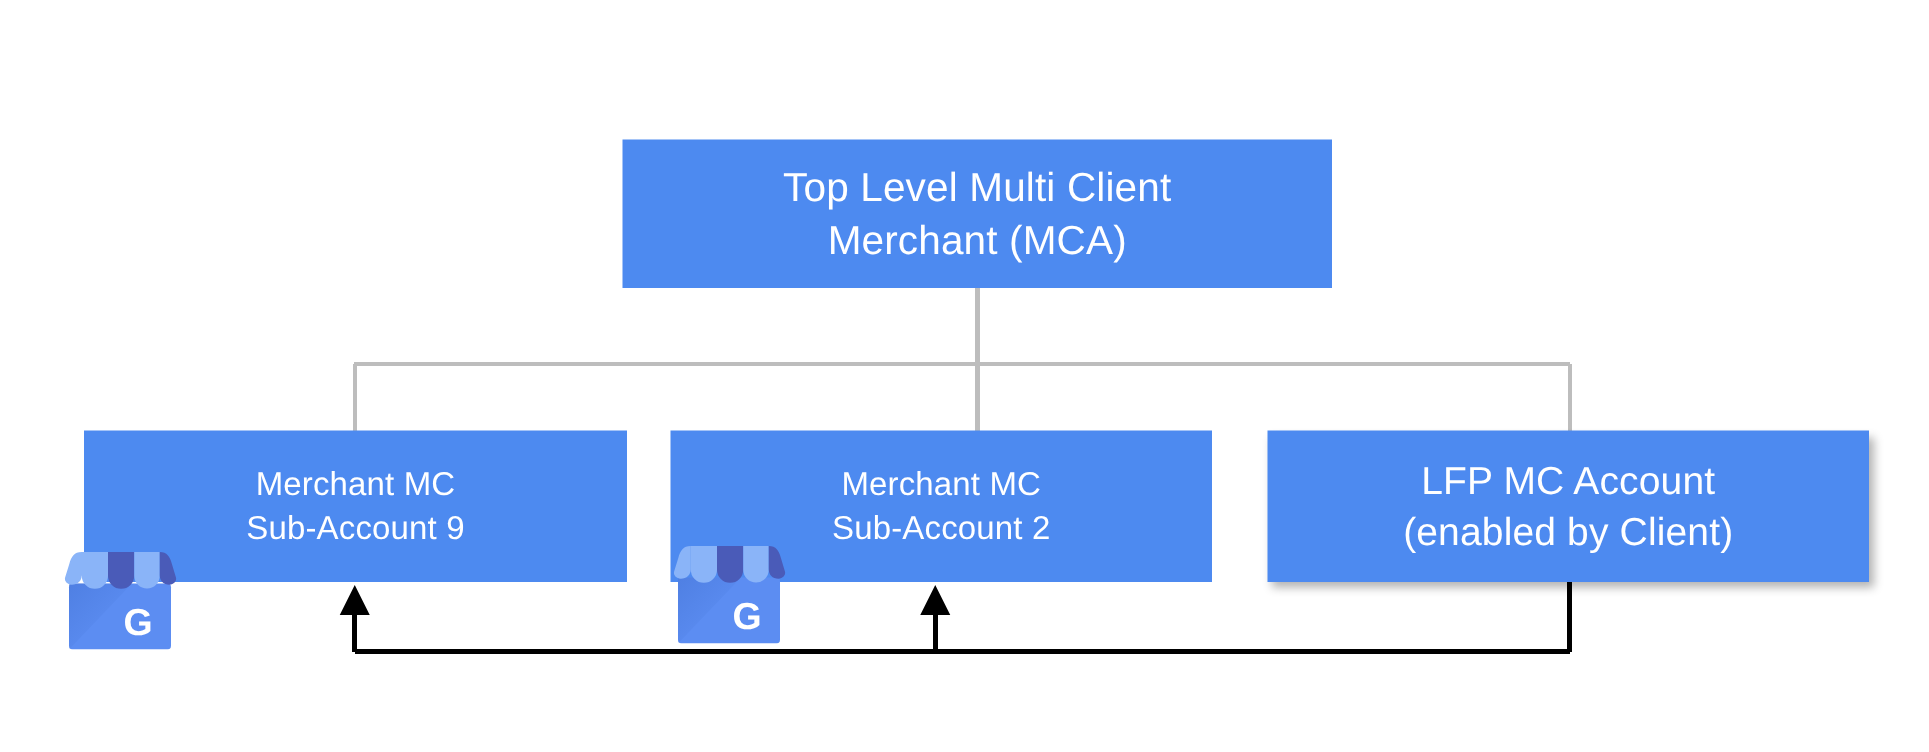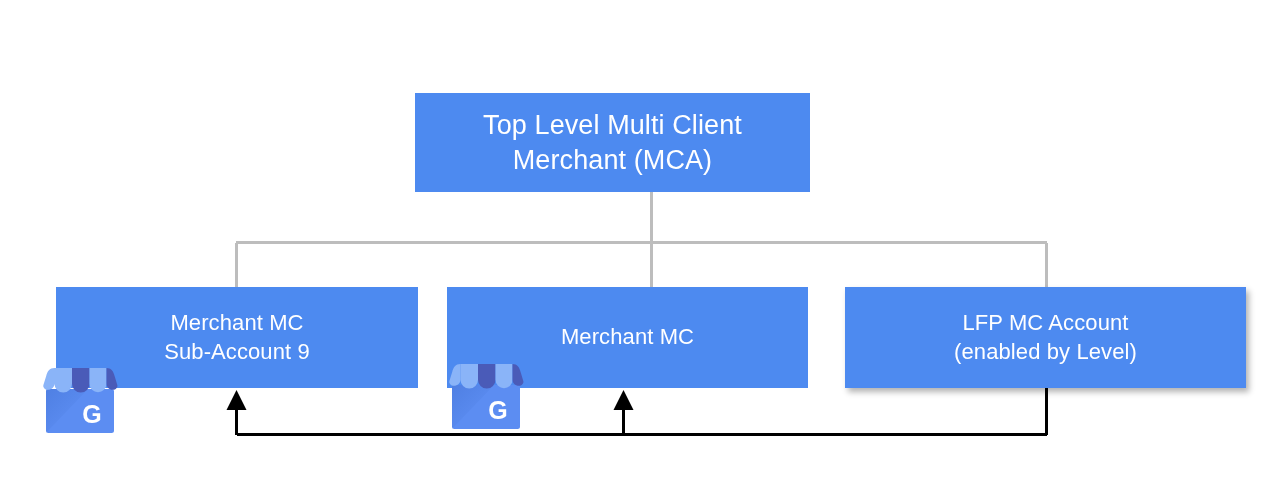--- a/index.html
+++ b/index.html
@@ -45,21 +45,21 @@
     display: block;
     width: 100%;
     padding: 0 10px;
     box-sizing: border-box;
   }
   .node .l1, .node .l2 { display: block; }
 
   #node-top {
     left: 415px;
     top: 93px;
-    width: 395px;
+    width: 473px;
     height: 99px;
     font-size: 27px;
   }
   #node-sub1 {
     left: 56px;
     top: 287px;
     width: 362px;
     height: 101px;
     font-size: 22px;
   }
@@ -68,21 +68,21 @@
     top: 287px;
     width: 361px;
     height: 101px;
     font-size: 22px;
   }
   #node-lfp {
     left: 845px;
     top: 287px;
     width: 401px;
     height: 101px;
-    font-size: 22px;
+    font-size: 26px;
     box-shadow: 3px 4px 6px rgba(0,0,0,0.30);
   }
 
   
   .gmb-icon {
     position: absolute;
     width: 76px;
     height: 66px;
     z-index: 6;
   }
@@ -135,27 +135,28 @@
   <div class="node" id="node-sub1">
     <span class="lines">
       <span class="l1">Merchant MC</span>
       <span class="l2">Sub-Account 9</span>
     </span>
   </div>
 
   <div class="node" id="node-sub2">
     <span class="lines">
       <span class="l1">Merchant MC</span>
+      <span class="l2">Sub-Account 2</span>
     </span>
   </div>
 
   <div class="node" id="node-lfp">
     <span class="lines">
       <span class="l1">LFP MC Account</span>
-      <span class="l2">(enabled by Level)</span>
+      <span class="l2">(enabled by Client)</span>
     </span>
   </div>
 
   <svg class="gmb-icon" id="gmb-icon-1" viewBox="0 0 76 66" aria-hidden="true">
     <defs>
       <linearGradient id="gmbShade1" x1="0" y1="0" x2="1" y2="1">
         <stop offset="0%" stop-color="#3f6fd0" stop-opacity="0.45"></stop>
         <stop offset="55%" stop-color="#3f6fd0" stop-opacity="0.10"></stop>
         <stop offset="100%" stop-color="#3f6fd0" stop-opacity="0"></stop>
       </linearGradient>

